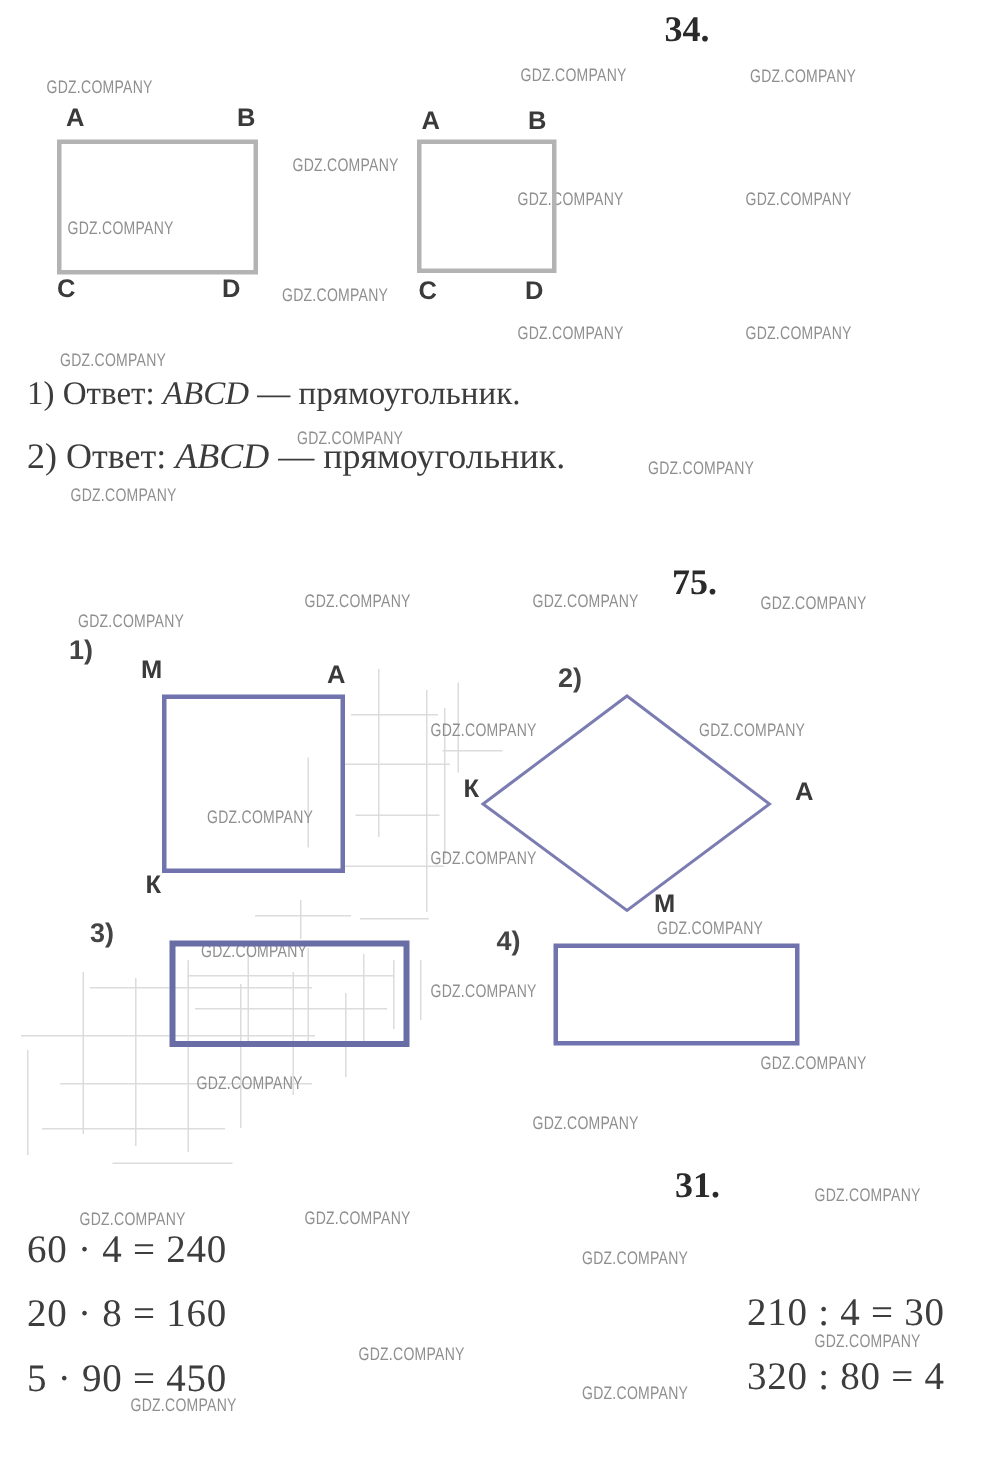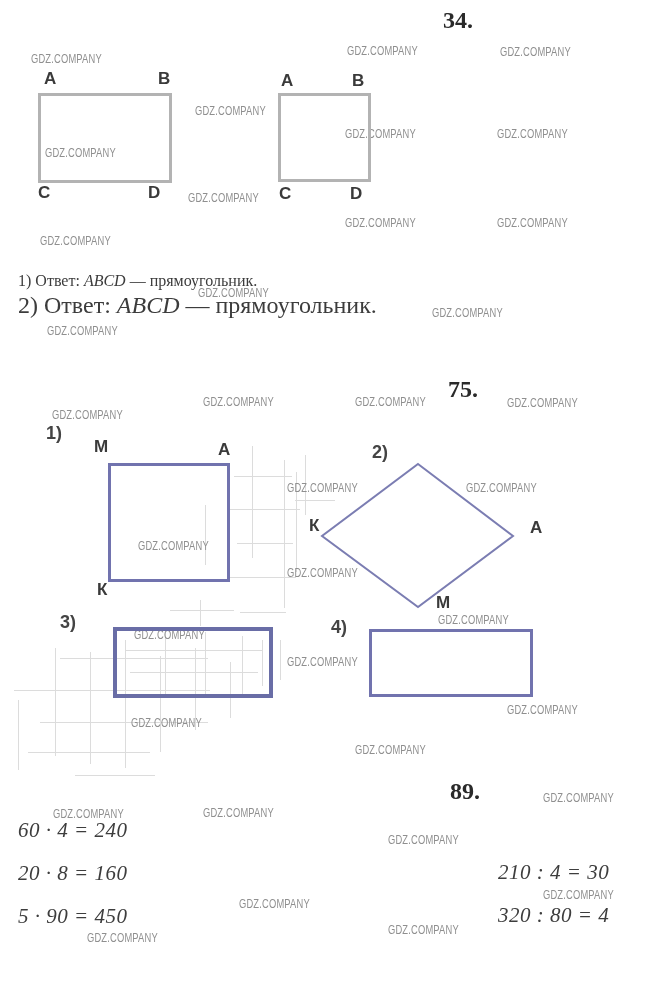--- a/index.html
+++ b/index.html
@@ -22,25 +22,25 @@
   .rhombus-svg{position:absolute;}
   
   .vx{position:absolute;font-family:"Liberation Sans", sans-serif;font-weight:bold;
       font-size:17px;line-height:1;color:#3a3a3a;}
   
   .inum{position:absolute;font-family:"Liberation Sans", sans-serif;font-weight:bold;
         font-size:18px;line-height:1;color:#444444;}
   
   .ans{position:absolute;line-height:1.05;color:#3c3c3c;white-space:nowrap;}
   .ans .it{font-style:italic;}
-  .ans1{font-size:16px;margin-top:23px;}
+  .ans1{font-size:22px;}
   .ans2{font-size:24px;}
   
-  .eq{position:absolute;font-size:21px;line-height:1;color:#3d3d3d;
-      letter-spacing:.5px;white-space:nowrap;font-style:italic;}
+  .eq{position:absolute;font-size:26px;line-height:1;color:#3d3d3d;
+      letter-spacing:.5px;white-space:nowrap;}
 </style>
 </head>
 <body>
 
 <div class="page">
 
   <div class="sk" style="left:252px;top:446px;width:1px;height:112px"></div>
   <div class="sk" style="left:284px;top:460px;width:1px;height:148px"></div>
   <div class="sk" style="left:296px;top:472px;width:1px;height:100px"></div>
   <div class="sk" style="left:234px;top:476px;width:58px;height:1px"></div>
@@ -146,21 +146,21 @@
   <span class="vx" style="left:309px;top:517px">К</span>
   <span class="vx" style="left:530px;top:519px">А</span>
   <span class="vx" style="left:436px;top:594px">М</span>
 
   <span class="inum" style="left:60px;top:613px">3)</span>
   <div class="rect blue-thick" style="left:113px;top:627px;width:160px;height:71px"></div>
 
   <span class="inum" style="left:331px;top:618px">4)</span>
   <div class="rect blue" style="left:369px;top:629px;width:164px;height:68px"></div>
 
-  <div class="hnum" style="left:450px;top:779px">89.</div>
+  <div class="hnum" style="left:450px;top:779px">31.</div>
 
   <div class="eq" style="left:18px;top:820px">60 · 4 = 240</div>
   <div class="eq" style="left:18px;top:863px">20 · 8 = 160</div>
   <div class="eq" style="left:18px;top:906px">5 · 90 = 450</div>
 
   <div class="eq" style="left:498px;top:862px">210 : 4 = 30</div>
   <div class="eq" style="left:498px;top:905px">320 : 80 = 4</div>
 
 </div>
 

